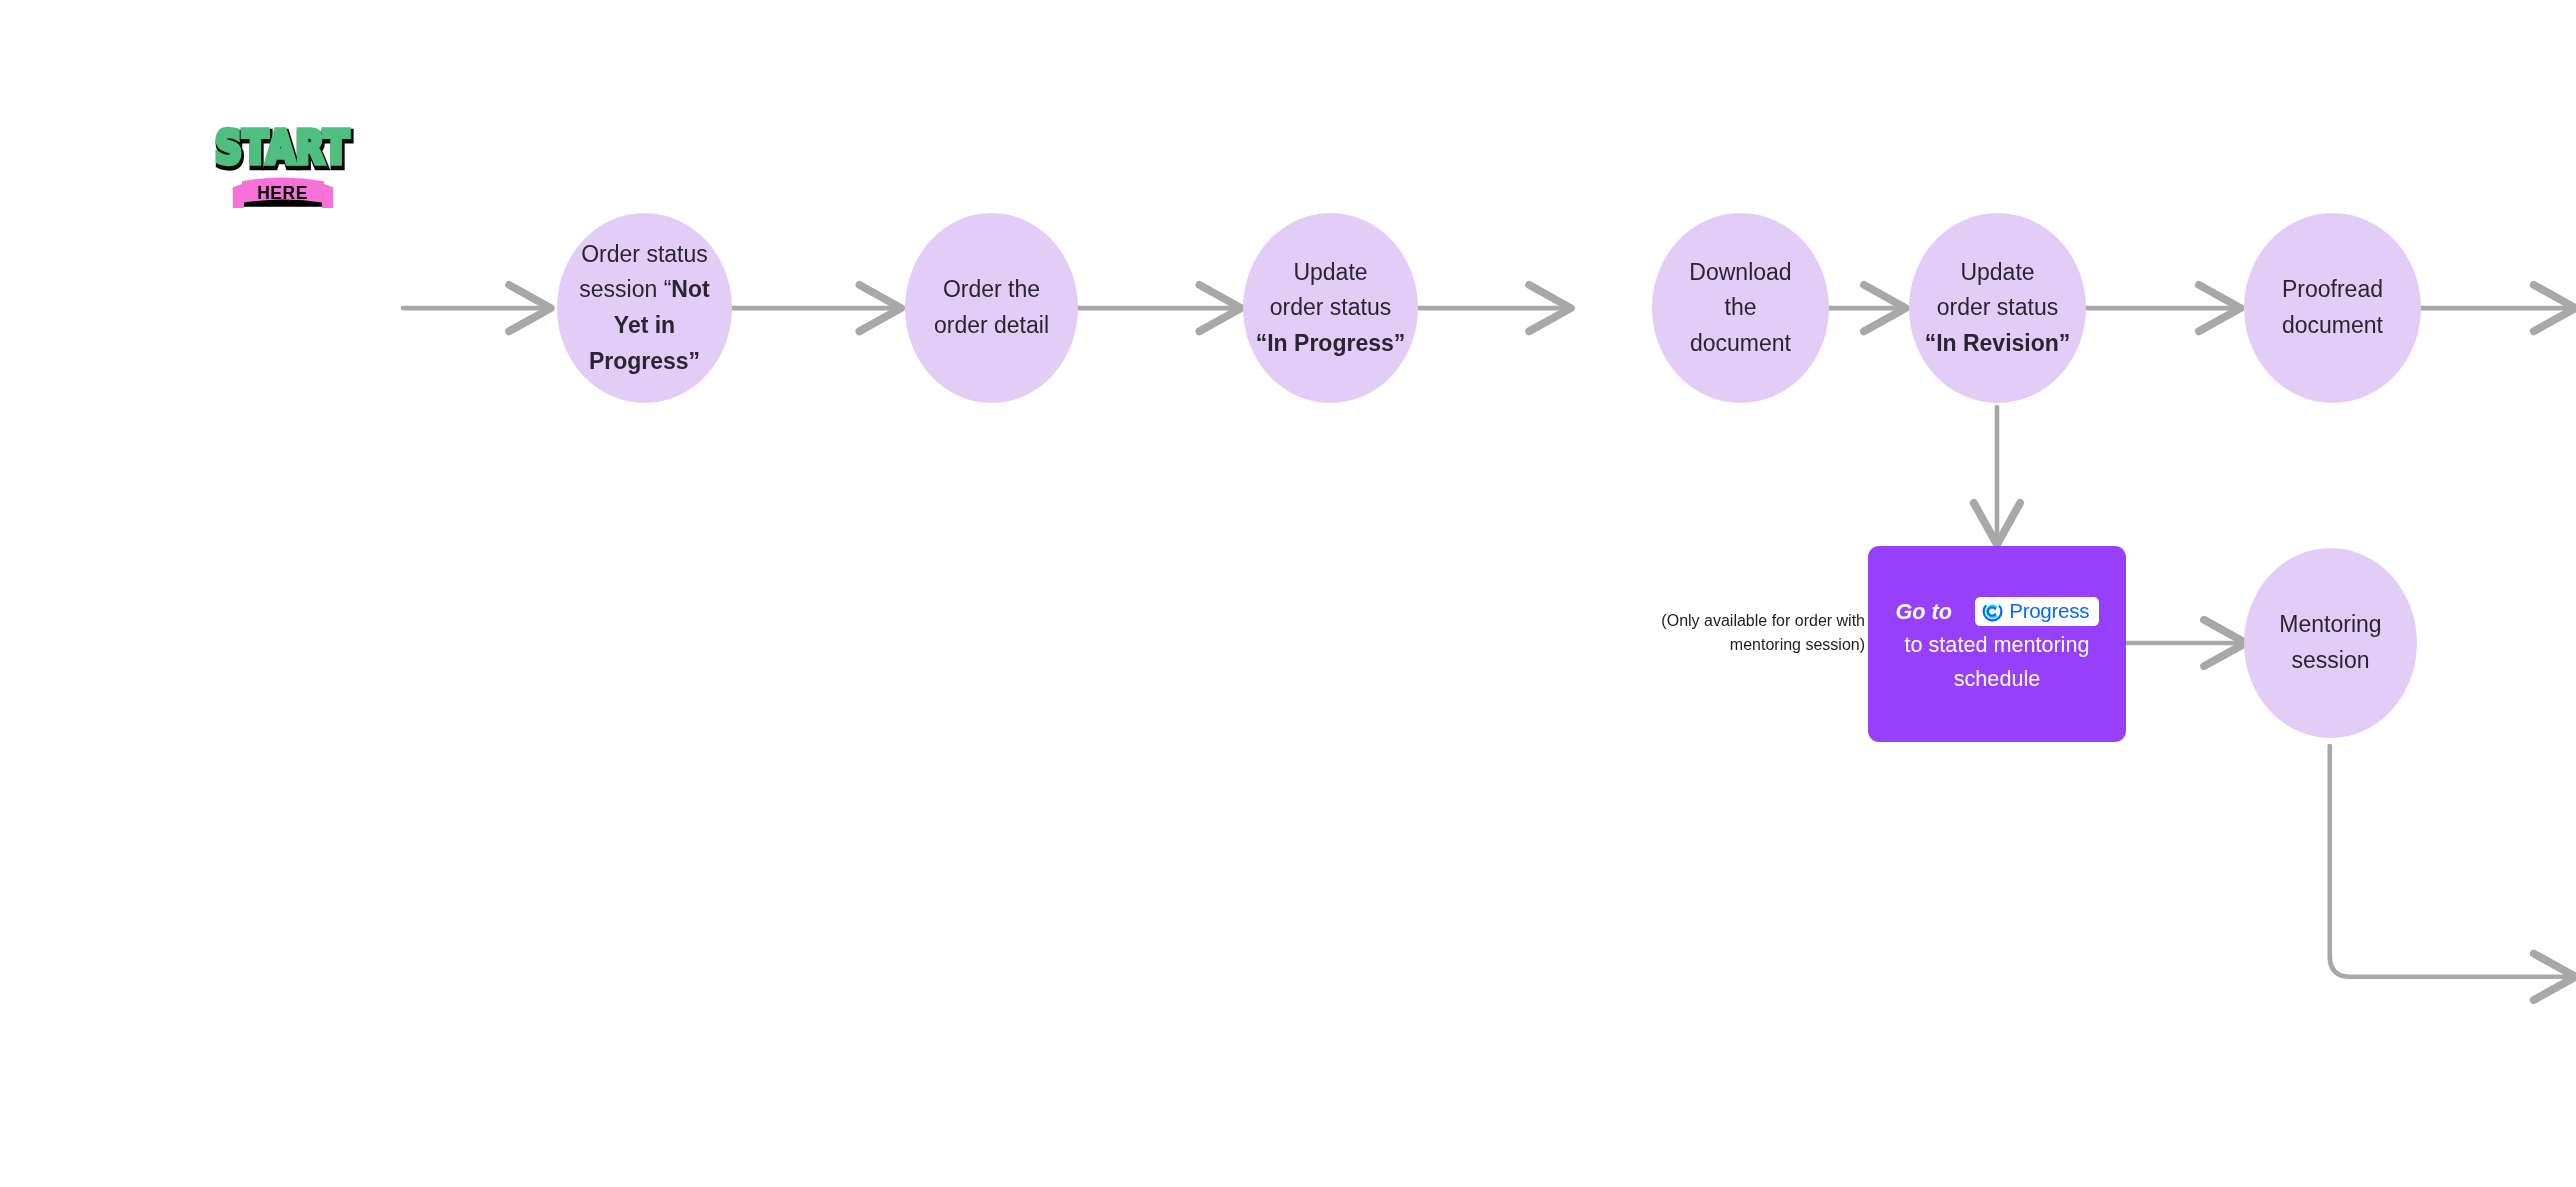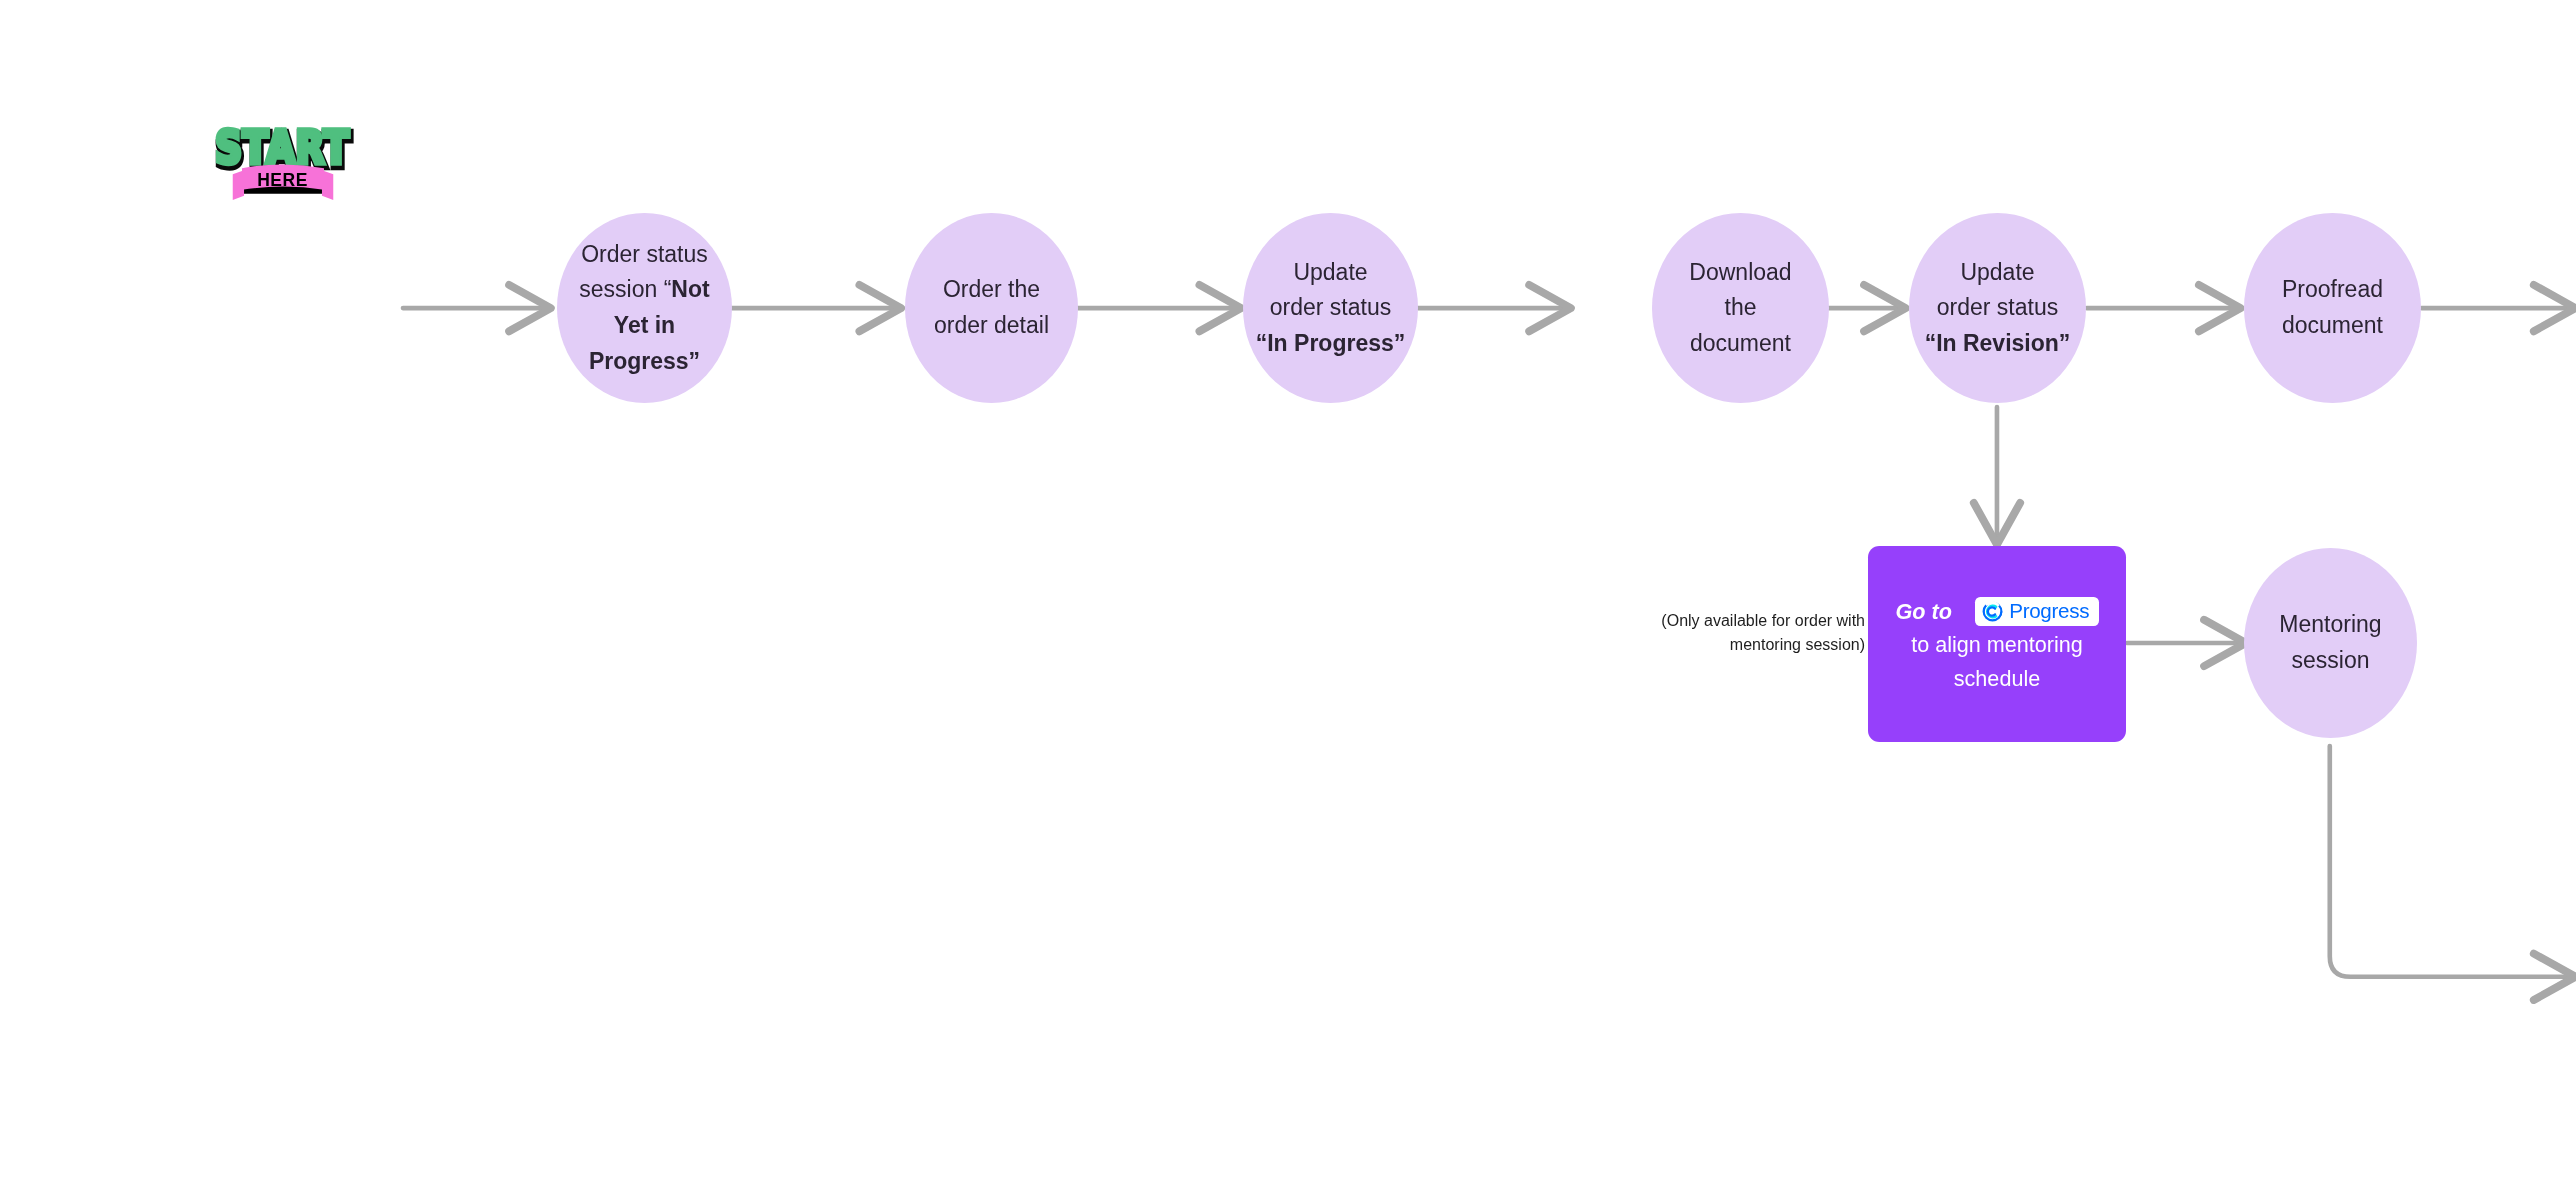--- a/index.html
+++ b/index.html
@@ -118,21 +118,21 @@
     font-weight: 700;
     font-family: "DejaVu Sans", sans-serif;
     letter-spacing: 1px;
     transform: scaleY(1.18);
     transform-origin: top center;
   }
   .ribbon {
     position: absolute;
     left: 50%;
     transform: translateX(-50%);
-    top: 40px;
+    top: 53px;
     width: 103px;
     height: 37px;
   }
   .ribbon .here {
     position: absolute;
     left: 0; right: 0; top: 7.2px;
     text-align: center;
     font-size: 17.5px;
     font-weight: 700;
     color: #000000;
@@ -249,21 +249,21 @@
           <svg width="23" height="23" viewBox="0 0 44 44">
             <circle cx="22" cy="22" r="17" fill="none" stroke="#006bff" stroke-width="4"></circle>
             <path d="M33,12 A17,17 0 1 0 33,32" fill="none" stroke="#ffffff" stroke-width="7"></path>
             <circle cx="22" cy="22" r="17" fill="none" stroke="#006bff" stroke-width="4" stroke-dasharray="80 200" stroke-dashoffset="14"></circle>
             <path d="M29,13 A11,11 0 1 0 29,31" fill="none" stroke="#0ae8f0" stroke-width="4.5" stroke-linecap="round"></path>
             <path d="M27,16.5 A8,8 0 1 0 27,27.5" fill="none" stroke="#006bff" stroke-width="4.5" stroke-linecap="round"></path>
           </svg>
           <span class="cal-word">Progress</span>
         </span>
       </div>
-      <div>to align mentoring</div>
+      <div>to stated mentoring</div>
       <div>schedule</div>
     </div>
   </div>
 
   <div class="node ellipse" style="left:2244px; top:548px; width:173px; height:190px;">
     <div class="node-inner">
       <div>Mentoring</div>
       <div>session</div>
     </div>
   </div>

